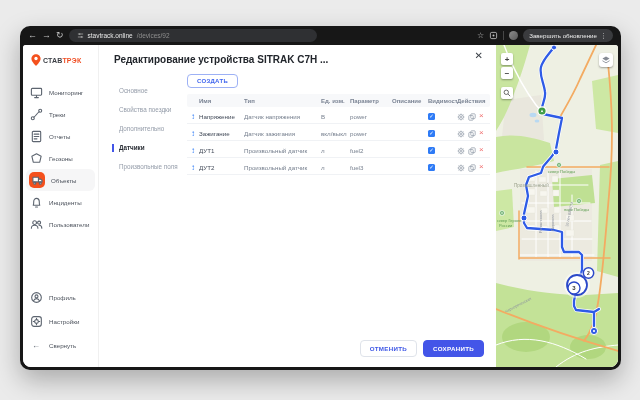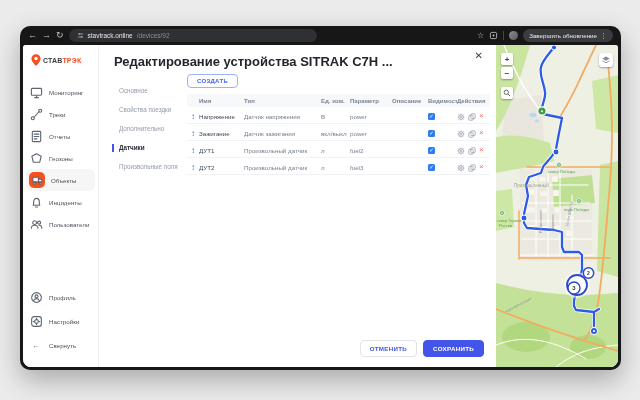--- a/index.html
+++ b/index.html
@@ -27,21 +27,21 @@
   .nav-item{height:22px;display:flex;align-items:center;gap:6px;padding:0 3px;border-radius:6px;color:#5d6570;cursor:default;}
   .nav-item .ni{width:14px;height:14px;display:flex;align-items:center;justify-content:center;flex-shrink:0;}
   .nav-item svg{stroke:#5d6570;fill:none;stroke-width:1.2;stroke-linecap:round;stroke-linejoin:round;}
   .nav-label{font-size:6.2px;color:#4c525c;white-space:nowrap;}
   .nav-item.active{background:#f6f6f7;}
   .icon-box{width:16px;height:16px;background:#f4511e;border-radius:5px;display:flex;align-items:center;justify-content:center;flex-shrink:0;}
   .sidebar-footer{position:absolute;bottom:10px;left:3px;right:3px;}
   .sidebar-footer .nav-item{height:24px;}
   
   .modal{flex:1;position:relative;background:#fff;min-width:0;}
-  .modal-title{position:absolute;left:15px;top:9px;font-size:13px;font-weight:bold;color:#22262c;white-space:nowrap;}
+  .modal-title{position:absolute;left:15px;top:9px;font-size:10px;font-weight:bold;color:#22262c;white-space:nowrap;}
   .modal-close{position:absolute;right:13px;top:6px;font-size:10px;color:#3a3f46;line-height:10px;cursor:default;}
   .tabs{position:absolute;left:13px;top:42px;width:70px;}
   .tab{font-size:6.3px;color:#949ca9;margin-bottom:11px;padding-left:5px;border-left:2px solid transparent;line-height:8px;white-space:nowrap;cursor:default;}
   .tab.active{color:#2a2e35;font-weight:bold;border-left-color:#4356e8;}
   .create-btn{position:absolute;left:88px;top:29px;font-size:6px;font-weight:bold;color:#3d63ee;border:1px solid #9db1f5;border-radius:4px;padding:3px 9px;background:#fff;letter-spacing:.3px;cursor:default;}
   .table{position:absolute;left:88px;top:49px;width:303px;}
   .trow{display:grid;grid-template-columns:12px 45px 77px 29px 42px 36px 29px 33px;align-items:center;height:16px;border-bottom:1px solid #f0f2f5;}
   .thead{height:13px;background:#f7f8fa;border-radius:2px;border-bottom:none;}
   .hcell{font-size:6px;font-weight:bold;color:#7b8494;white-space:nowrap;overflow:hidden;}
   .cell{font-size:6.2px;color:#77808f;white-space:nowrap;overflow:hidden;}

